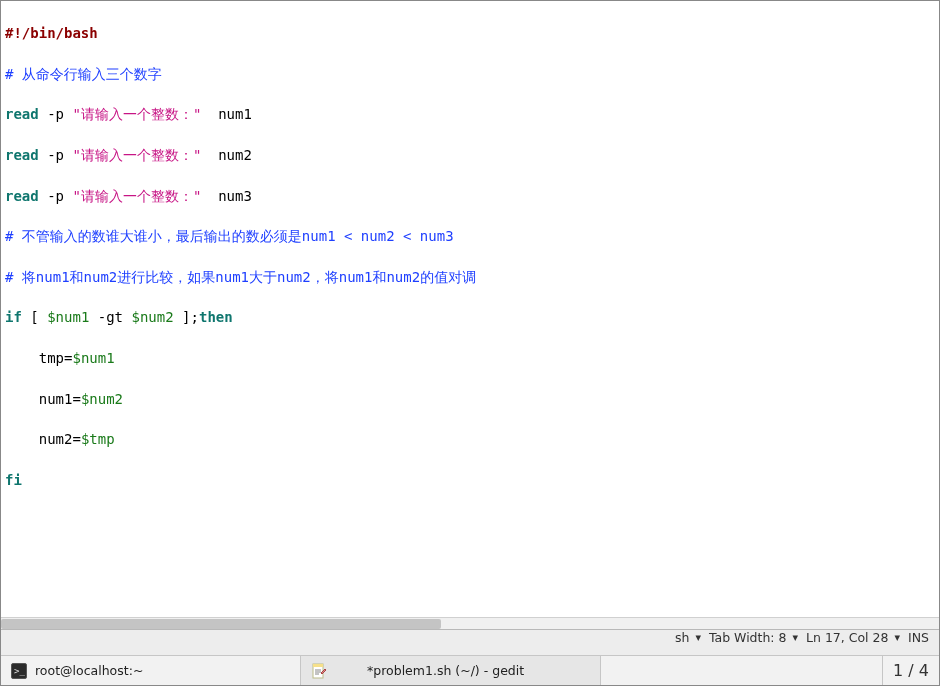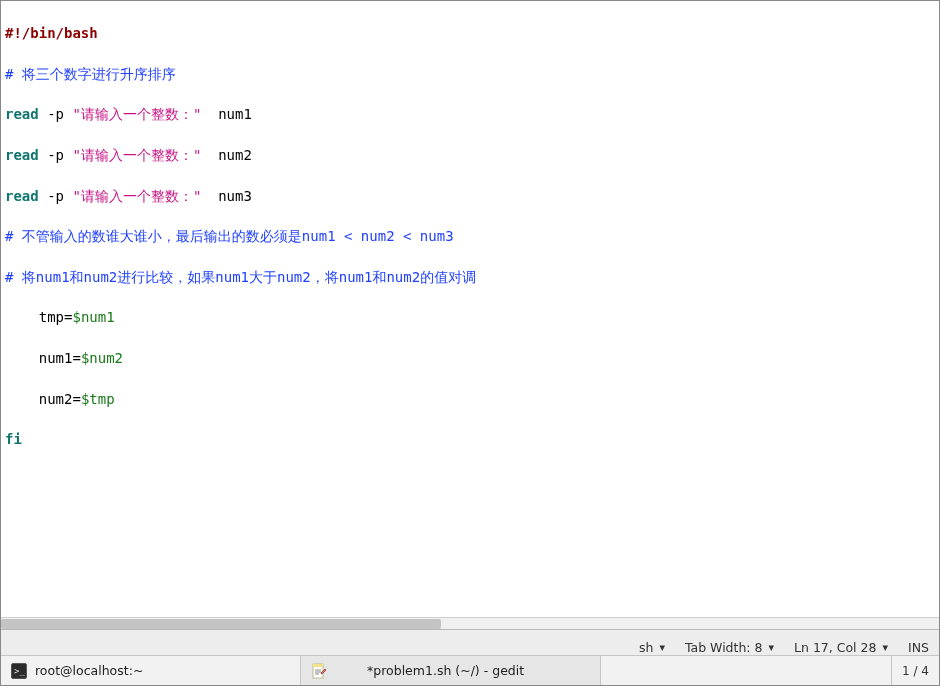--- a/index.html
+++ b/index.html
@@ -31,29 +31,29 @@
   .sb   { color:#8b0000; font-weight:bold; }   
   .opt  { color:#000; }                         
   .str  { color:#c71585; }                      
   .var  { color:#1a7a1a; }                      
   .asn  { color:#000; }                         
   .num  { color:#000; }
   .cmt  { color:#1e3fff; }                      
   .txt  { color:#000; }
   .statusbar {
     display:flex;
-    align-items:flex-end;
+    align-items:flex-start;
     height:26px;
     background:#ededed;
     border-top:1px solid #b8b8b8;
     font-family:"DejaVu Sans",sans-serif;
     font-size:12.5px;
     color:#333;
     padding:0 10px;
-    gap:20px;
+    gap:8px;
   }
   .statusbar .spacer { flex:1; }
   .statusbar .seg { display:flex; align-items:center; gap:6px; }
   .dd { font-size:11px; }
   .taskbar {
     display:flex;
     align-items:center;
     height:30px;
     background:#f2f2f2;
     border-top:1px solid #c6c6c6;
@@ -75,21 +75,21 @@
     width:16px; height:16px; display:inline-flex;
     align-items:center; justify-content:center;
   }
   .ws {
     margin-left:auto;
     padding:0 10px;
     border-left:1px solid #c6c6c6;
     height:100%;
     display:flex;
     align-items:center;
-    font-size:12px;
+    font-size:16px;
     color:#333;
     min-width:48px;
     justify-content:center;
   }
   .scrollbar-h {
     height:12px;
     background:#f0f0f0;
     border-top:1px solid #d0d0d0;
     position:relative;
   }
@@ -100,26 +100,27 @@
     width:440px;
     background:#c4c4c4;
     border-radius:2px;
   }
 </style>
 </head>
 <body>
 
 <div class="editor">
 <span class="line"><span class="sb">#!/bin/bash</span></span>
-<span class="line"><span class="cmt"># 将三个数字进行升序排序</span></span>
+<span class="line"><span class="cmt"># 从命令行输入三个数字</span></span>
 <span class="line"><span class="kw">read</span> <span class="opt">-p</span> <span class="str">"请输入一个整数："</span>  <span class="txt">num1</span></span>
 <span class="line"><span class="kw">read</span> <span class="opt">-p</span> <span class="str">"请输入一个整数："</span>  <span class="txt">num2</span></span>
 <span class="line"><span class="kw">read</span> <span class="opt">-p</span> <span class="str">"请输入一个整数："</span>  <span class="txt">num3</span></span>
 <span class="line"><span class="cmt"># 不管输入的数谁大谁小，最后输出的数必须是num1 &lt; num2 &lt; num3</span></span>
 <span class="line"><span class="cmt"># 将num1和num2进行比较，如果num1大于num2，将num1和num2的值对调</span></span>
+<span class="line"><span class="kw">if</span> <span class="txt">[</span> <span class="var">$num1</span> <span class="opt">-gt</span> <span class="var">$num2</span> <span class="txt">]</span><span class="txt">;</span><span class="kw">then</span></span>
 <span class="line">    <span class="asn">tmp</span><span class="txt">=</span><span class="var">$num1</span></span>
 <span class="line">    <span class="asn">num1</span><span class="txt">=</span><span class="var">$num2</span></span>
 <span class="line">    <span class="asn">num2</span><span class="txt">=</span><span class="var">$tmp</span></span>
 <span class="line"><span class="kw">fi</span></span>
 
 
 
 
 
 

